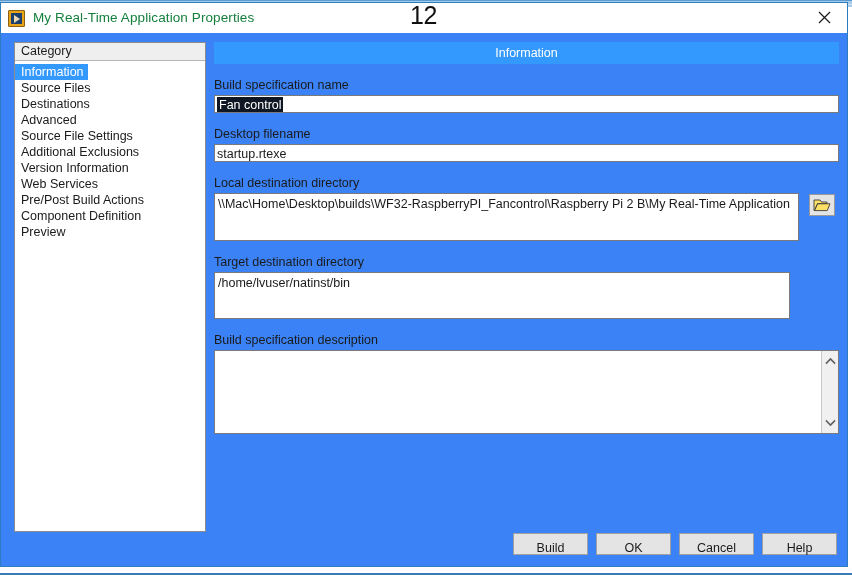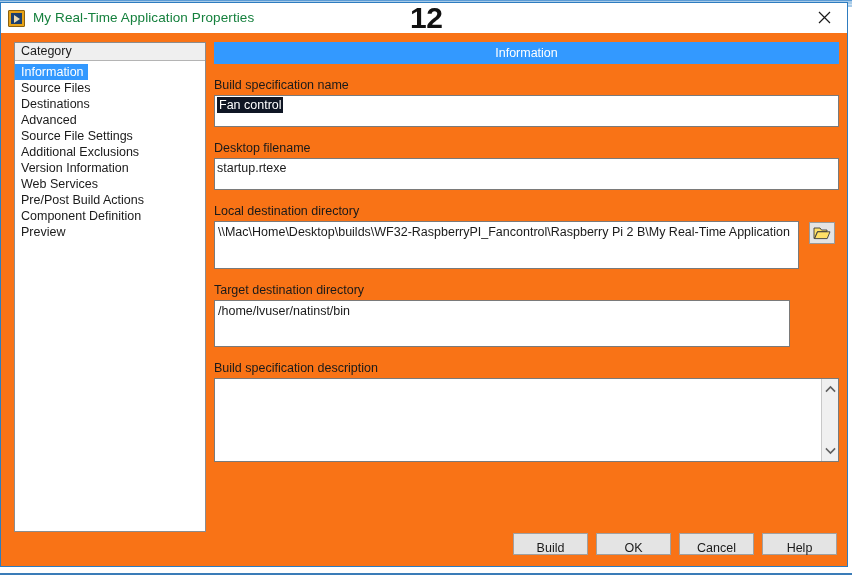--- a/index.html
+++ b/index.html
@@ -116,33 +116,33 @@
     line-height: 1;
     background: transparent;
   }
   .titlebar-close svg { display: block; }
 
   
   .annot-number {
     position: absolute;
     left: 410px;
     top: 1px;
-    font-size: 30px;
-    font-weight: bold;
+    font-size: 25px;
+    font-weight: normal;
     color: #111111;
     font-family: "Liberation Sans", sans-serif;
     letter-spacing: -.5px;
     z-index: 40;
   }
 
   
   .dlg-body {
     flex: 1 1 auto;
     position: relative;
-    background: #f97316;
+    background: #3b82f6;
   }
 
   
   .category-panel {
     position: absolute;
     left: 13px;
     top: 9px;
     width: 192px;
     height: 490px;
     background: #ffffff;
@@ -198,21 +198,21 @@
 
   .field-block { margin-top: 14px; }
   .field-label {
     font-size: 12.5px;
     color: #1a1a1a;
     margin-bottom: 3px;
     line-height: 14px;
   }
   .text-input {
     width: 100%;
-    height: 32px;
+    height: 18px;
     background: #ffffff;
     border: 1px solid #7a7a7a;
     box-sizing: border-box;
     font-size: 12.5px;
     color: #1a1a1a;
     line-height: 18px;
     padding: 0 2px;
     white-space: nowrap;
     overflow: hidden;
   }

